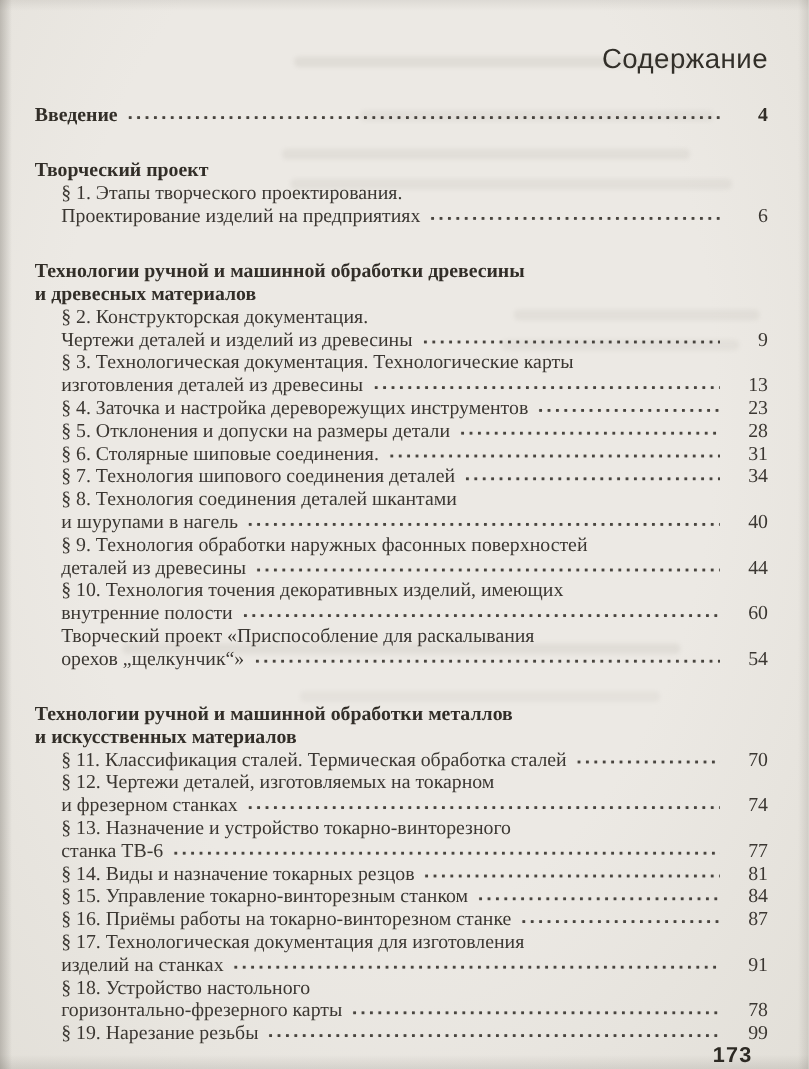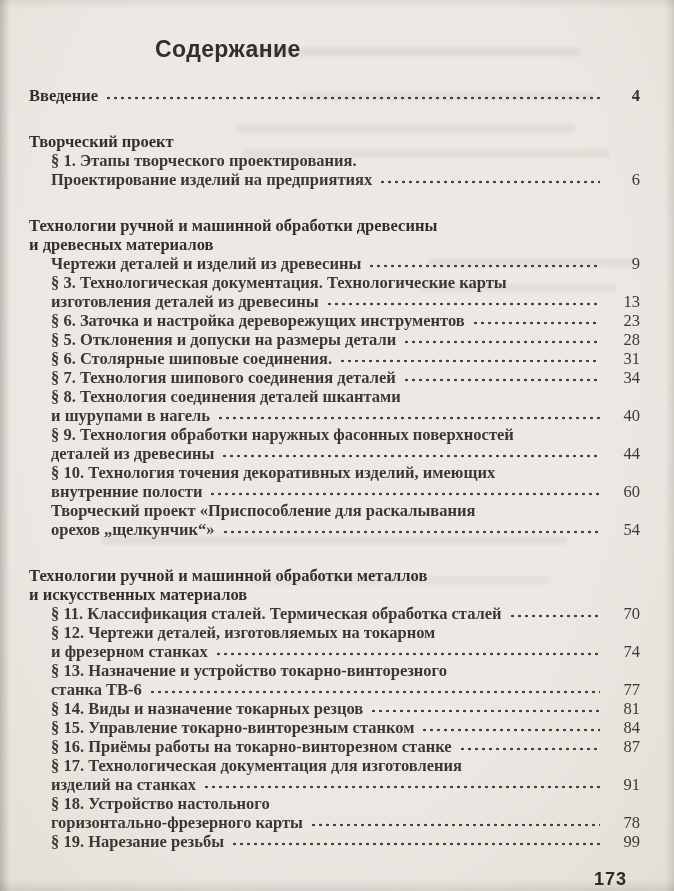--- a/index.html
+++ b/index.html
@@ -28,24 +28,25 @@
     opacity: 0.13;
     filter: blur(1.6px);
     pointer-events: none;
   }
 
   .content { position: absolute; left: 29px; top: 0; width: 611px; }
 
   .toc-title {
     margin: 36px 0 23px 126px;
     font-family: "Liberation Sans", sans-serif;
-    font-weight: 700;
+    font-weight: 400;
     font-size: 23px;
     letter-spacing: 0.4px;
     color: #322f29;
+    text-align: right;
   }
 
   .toc-list { width: 100%; }
 
   .toc-heading {
     font-weight: 700;
     font-size: 16.5px;
     line-height: 19px;
     color: #322e28;
     white-space: nowrap;
@@ -56,21 +57,21 @@
     display: flex;
     align-items: flex-end;
     font-size: 16.5px;
     line-height: 19px;
     padding-left: 22px;
     white-space: nowrap;
   }
   .toc-row.flush { padding-left: 0; }
   .toc-row.bold .toc-text, .toc-row.bold .pagenum { font-weight: 700; color: #322e28; }
 
-  .toc-text { flex: 0 0 auto; font-weight: bold; }
+  .toc-text { flex: 0 0 auto; }
 
   .leader {
     flex: 1 1 auto;
     min-width: 12px;
     align-self: flex-end;
     height: 6px;
     margin: 0 6px 4px 7px;
     background-image: radial-gradient(circle, rgba(55,51,45,0.9) 1.15px, rgba(0,0,0,0) 1.6px);
     background-size: 7px 4px;
     background-repeat: repeat-x;
@@ -123,34 +124,37 @@
           <span class="toc-text">§ 1. Этапы творческого проектирования.</span>
         </div>
         <div class="toc-row">
           <span class="toc-text">Проектирование изделий на предприятиях</span>
           <span class="leader"></span>
           <span class="pagenum">6</span>
         </div>
         <div class="toc-heading gap-top">Технологии ручной и машинной обработки древесины</div>
         <div class="toc-heading">и древесных материалов</div>
         <div class="toc-row">
+          <span class="toc-text">§ 2. Конструкторская документация.</span>
+        </div>
+        <div class="toc-row">
           <span class="toc-text">Чертежи деталей и изделий из древесины</span>
           <span class="leader"></span>
           <span class="pagenum">9</span>
         </div>
         <div class="toc-row">
           <span class="toc-text">§ 3. Технологическая документация. Технологические карты</span>
         </div>
         <div class="toc-row">
           <span class="toc-text">изготовления деталей из древесины</span>
           <span class="leader"></span>
           <span class="pagenum">13</span>
         </div>
         <div class="toc-row">
-          <span class="toc-text">§ 6. Заточка и настройка дереворежущих инструментов</span>
+          <span class="toc-text">§ 4. Заточка и настройка дереворежущих инструментов</span>
           <span class="leader"></span>
           <span class="pagenum">23</span>
         </div>
         <div class="toc-row">
           <span class="toc-text">§ 5. Отклонения и допуски на размеры детали</span>
           <span class="leader"></span>
           <span class="pagenum">28</span>
         </div>
         <div class="toc-row">
           <span class="toc-text">§ 6. Столярные шиповые соединения.</span>

